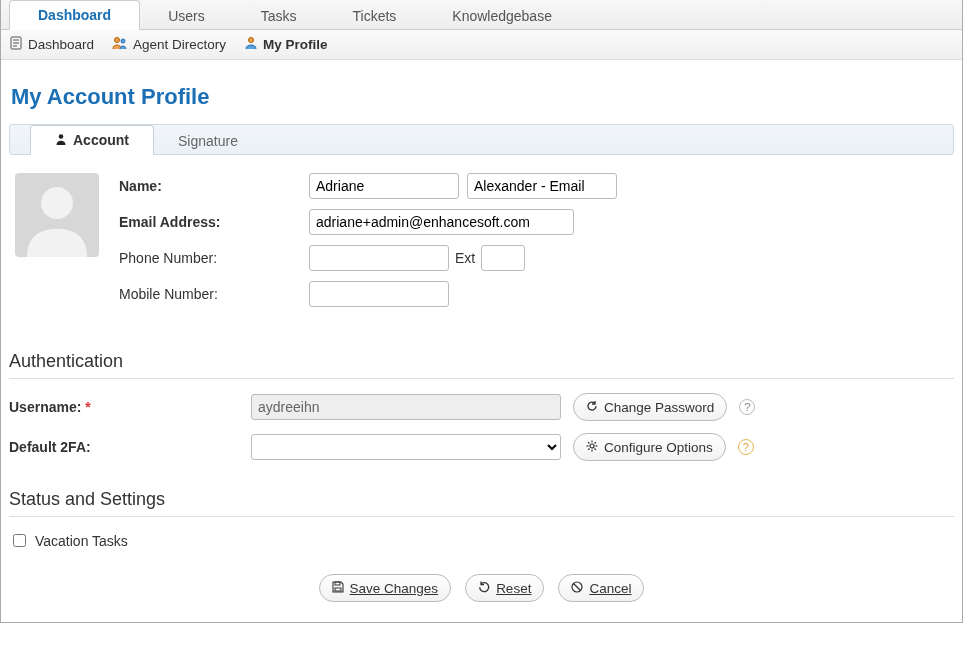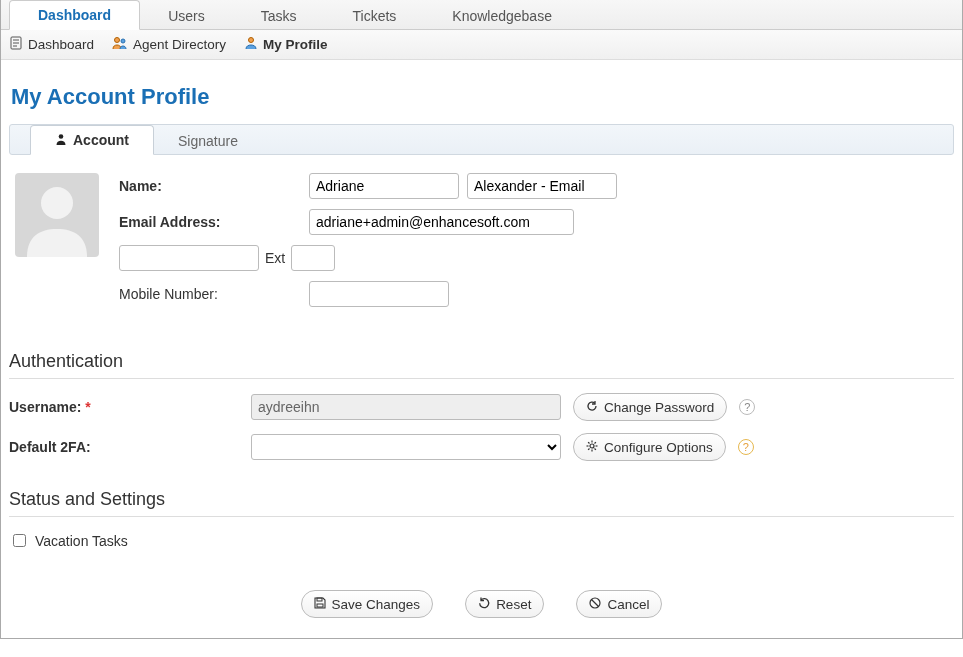--- a/index.html
+++ b/index.html
@@ -35,21 +35,21 @@
   select.tf{background:#fff;}
   .tf:disabled{background:#eee;color:#666;}
   .section-h { font-size:18px; color:#333; margin:28px 0 4px 0; font-weight:normal;}
   hr.sep { border:none; border-top:1px solid #ddd; margin:6px 0 14px 0;}
   .auth-row, .s2row { display:flex; align-items:center; gap:12px; margin-bottom:12px;}
   .auth-label { width:230px; font-weight:bold;}
   .req { color:#d33;}
   .btn { display:inline-flex; align-items:center; gap:6px; height:28px; padding:0 12px; border:1px solid #bbb; background:linear-gradient(#fff,#f2f2f2); border-radius:14px; cursor:pointer; font-size:13.5px; color:#333; font-family:inherit;}
   .help-circle{width:16px;height:16px;border:1px solid #bbb;border-radius:50%;display:inline-flex;align-items:center;justify-content:center;font-size:11px;color:#888;}
   .help-circle.y{border-color:#e6b84f;color:#e6a23c;}
-  .footer-actions{ text-align:center; margin-top:40px; display:flex; gap:32px; justify-content:center;}
+  .footer-actions{ text-align:center; margin-top:24px; display:flex; gap:14px; justify-content:center;text-decoration:underline;}
   .cb-row{display:flex;align-items:center;gap:6px;}
   
   .ic{display:inline-block;}
 </style>
 </head>
 <body>
 
 <div class="main-wrap">
 
   <div class="topbar">
@@ -124,20 +124,21 @@
           <div class="flabel">Name:</div>
           <input type="text" class="tf" style="width: 150px;" value="Adriane">
           <span style="width:8px"></span>
           <input type="text" class="tf" style="width: 150px;" value="Alexander - Email">
         </div>
         <div class="frow">
           <div class="flabel">Email Address:</div>
           <input type="text" class="tf" style="width: 265px;" value="adriane+admin@enhancesoft.com">
         </div>
         <div class="frow">
+          <div class="flabel nb">Phone Number:</div>
           <input type="text" class="tf" style="width: 140px;" value="">
           <span style="margin:0 6px">Ext</span>
           <input type="text" class="tf" style="width: 44px;" value="">
         </div>
         <div class="frow">
           <div class="flabel nb">Mobile Number:</div>
           <input type="text" class="tf" style="width: 140px;" value="">
         </div>
       </div>
     </div>

